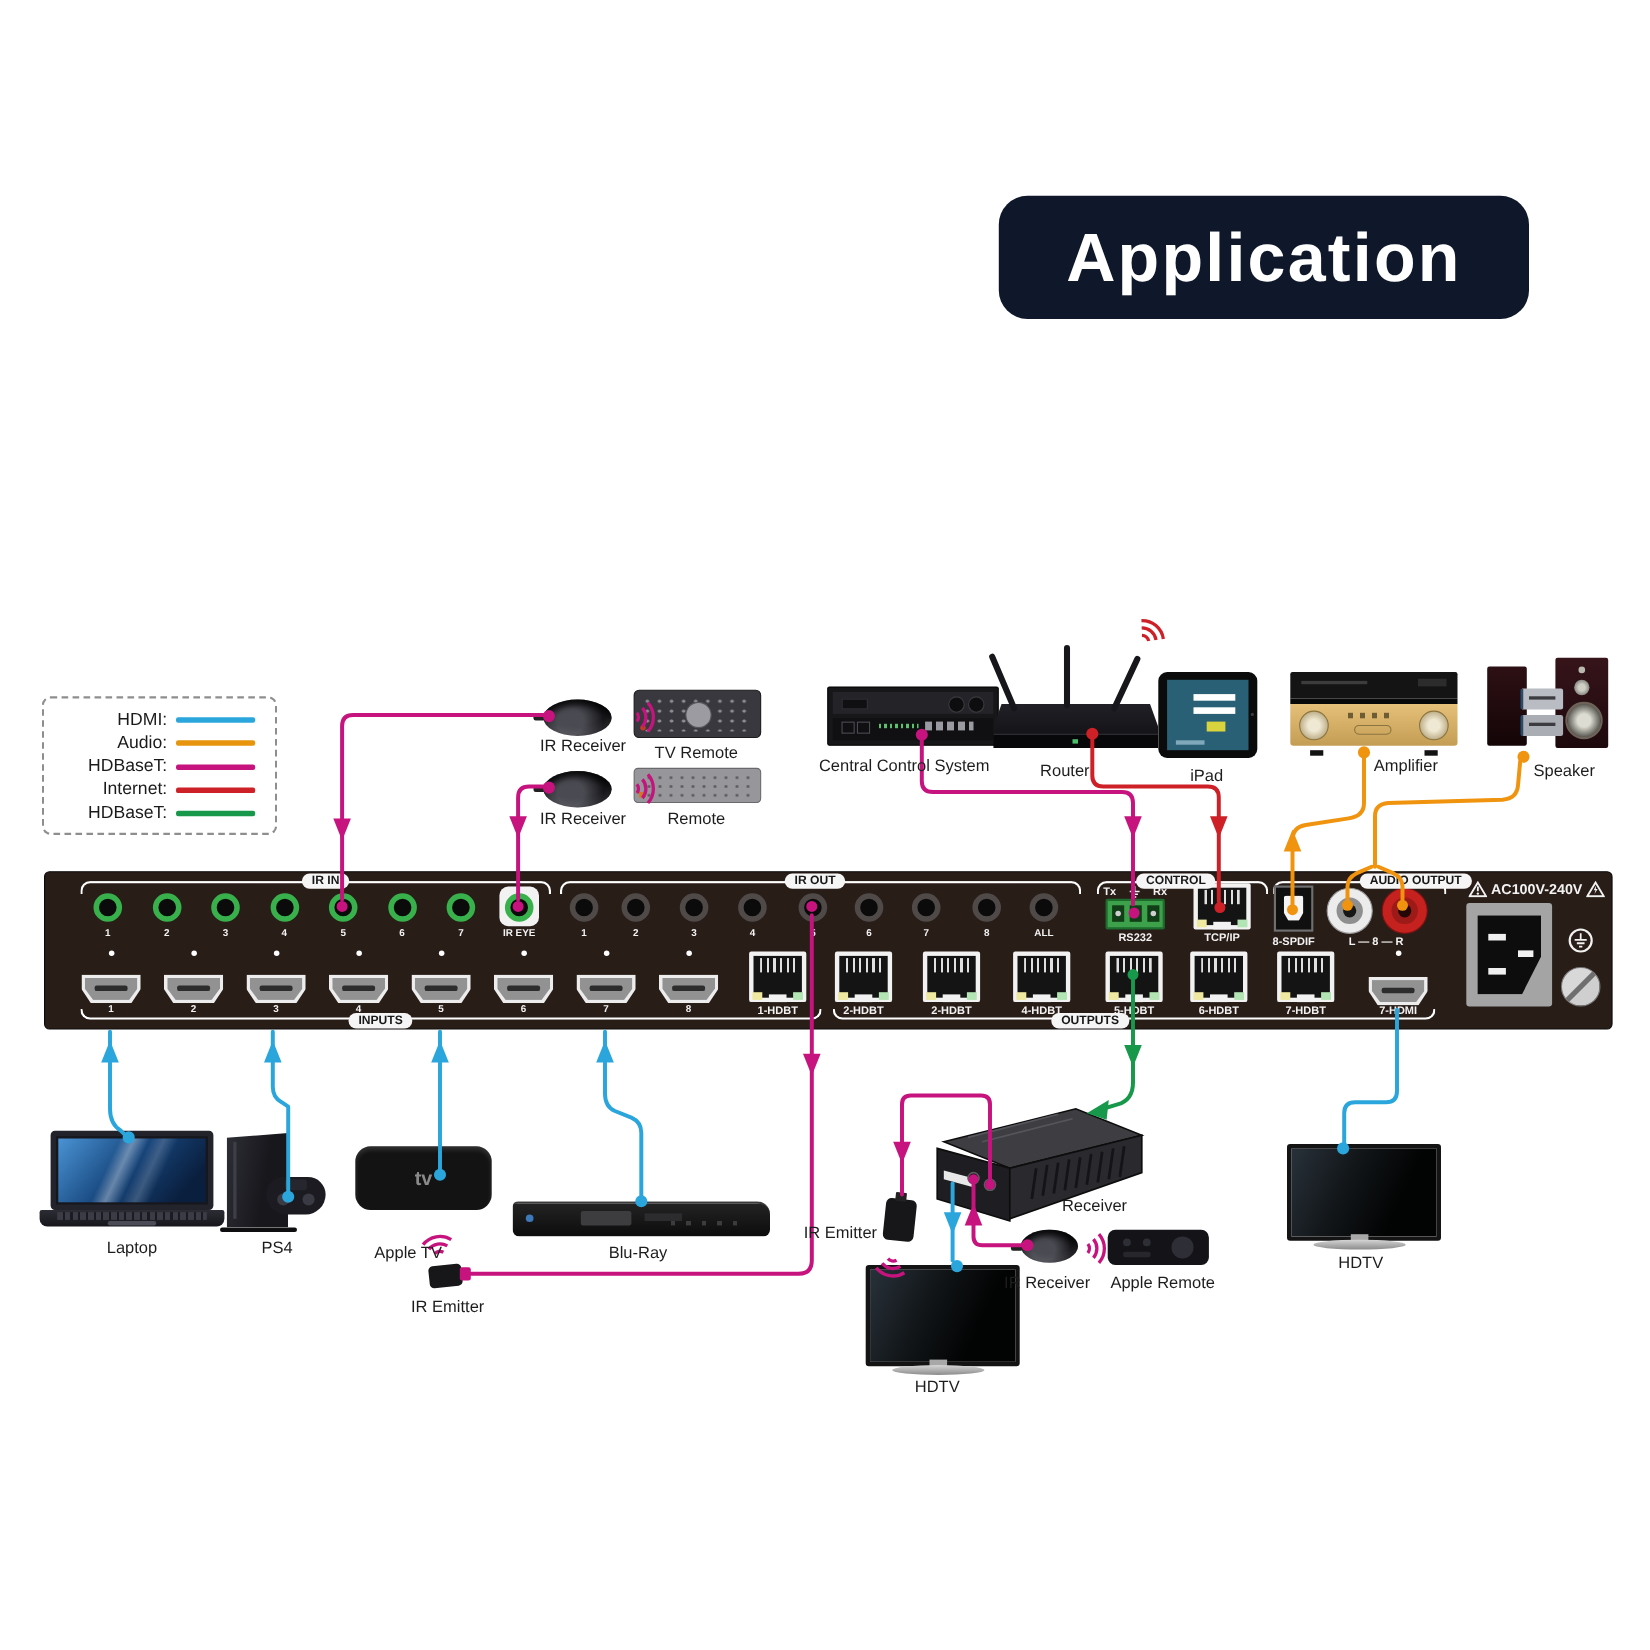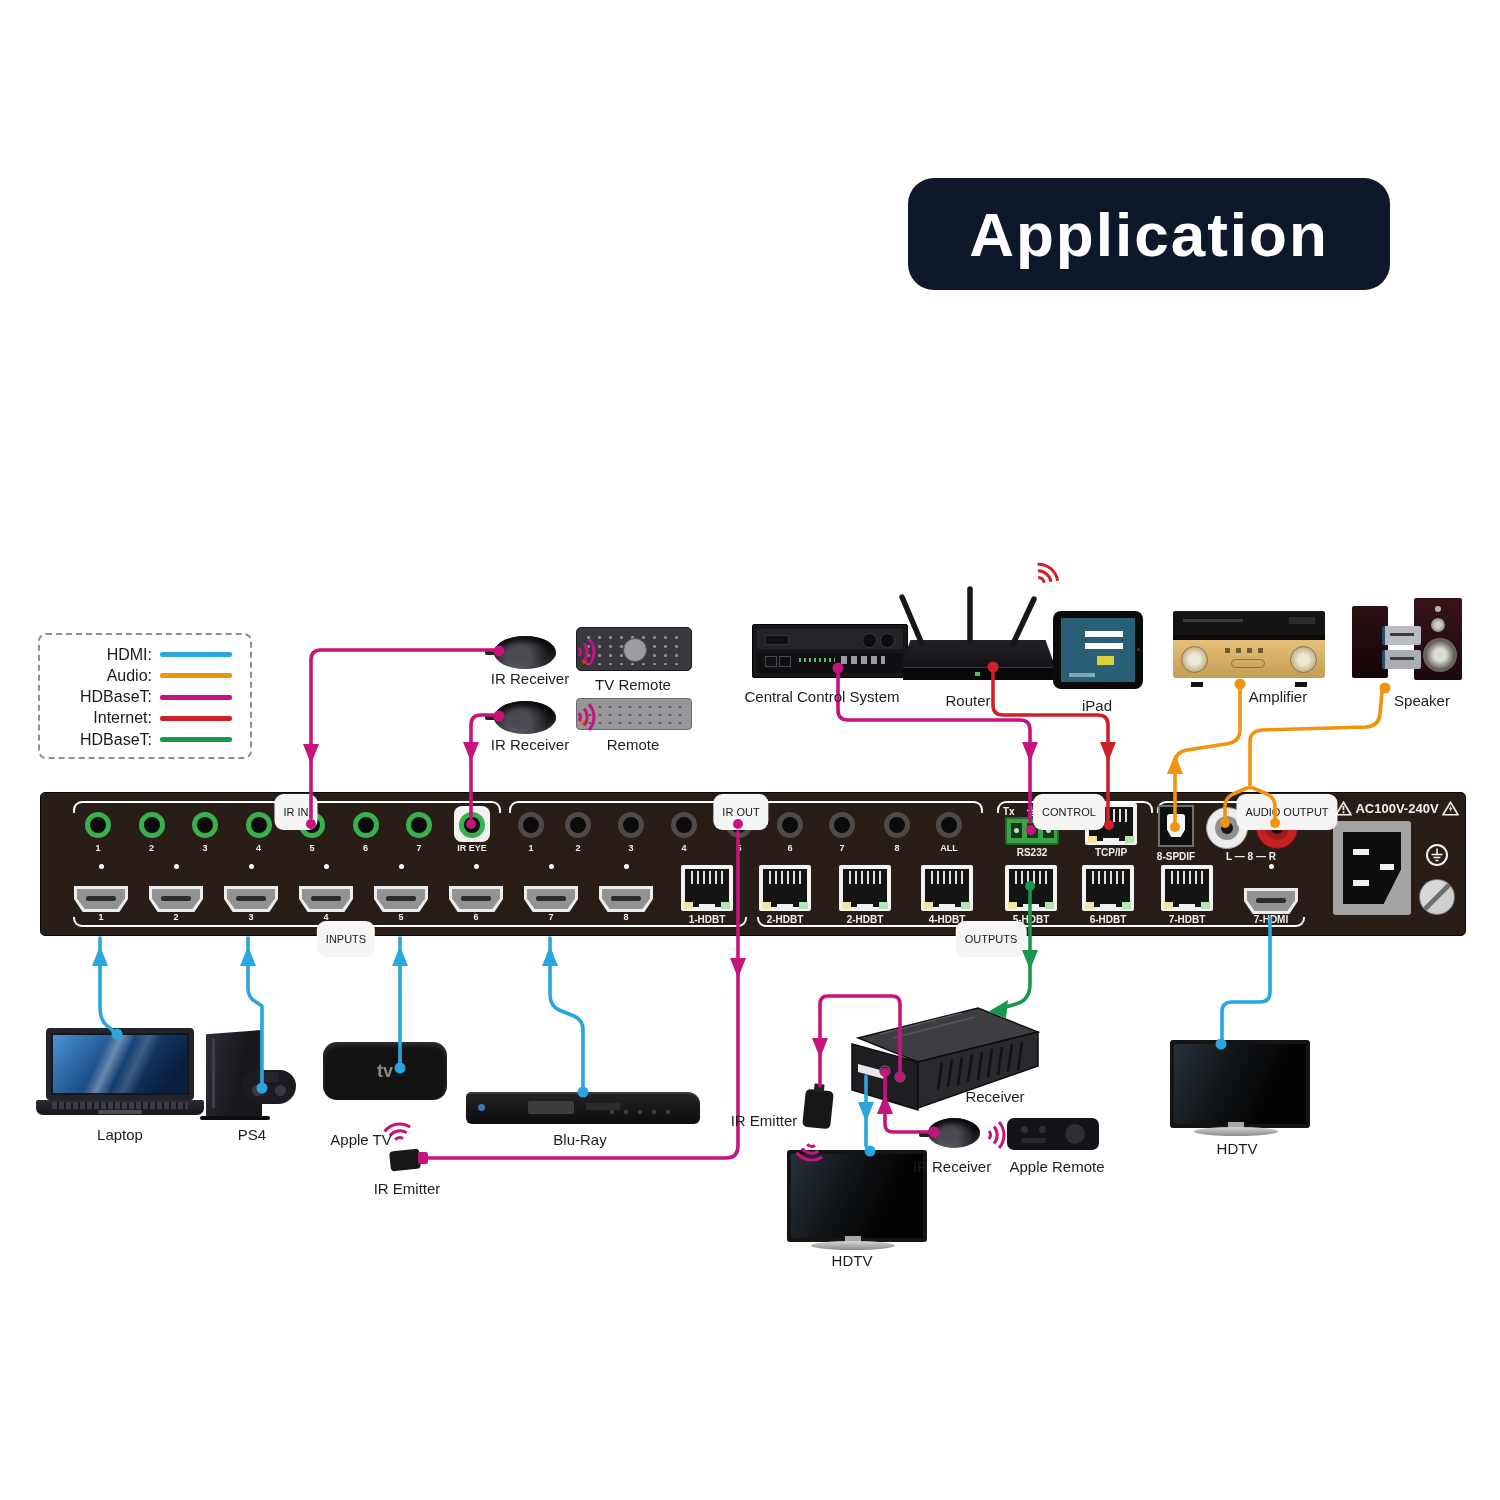--- a/index.html
+++ b/index.html
@@ -13,22 +13,22 @@
   #legend{position:absolute;left:38px;top:633px;width:214px;height:126px;border:2px dashed #8e8e8e;
           border-radius:8px;box-sizing:border-box;padding:10px 8px 8px 0;display:flex;flex-direction:column;justify-content:space-between}
   .lrow{display:flex;align-items:center;height:19px}
   .lrow .ltxt{width:112px;text-align:right;font-size:16px;color:#1a1a1a;margin-right:8px}
   .lrow .lbar{width:72px;height:5px;border-radius:2px}
   
   #panel{position:absolute;left:40px;top:792px;width:1426px;height:144px;background:#291d18;
          border-radius:5px;border:1px solid #0a0a0a;box-sizing:border-box;z-index:1}
   .brk-t{position:absolute;height:12px;border:2px solid #fff;border-bottom:none;border-radius:9px 9px 0 0;box-sizing:border-box}
   .brk-b{position:absolute;height:10px;border:2px solid #fff;border-top:none;border-radius:0 0 9px 9px;box-sizing:border-box}
-  .pill{position:absolute;background:#f5f5f5;color:#171717;font-size:11px;font-weight:normal;
-        padding:12px 9px;border-radius:9px;transform:translateX(-50%);white-space:nowrap;z-index:3}
+  .pill{position:absolute;background:#f5f5f5;color:#171717;font-size:11px;font-weight:bold;
+        padding:1px 9px;border-radius:9px;transform:translateX(-50%);white-space:nowrap;z-index:3}
   .jack{position:absolute;width:26px;height:26px;border-radius:50%;background:#0b0b0b;box-sizing:border-box}
   .jack.green{border:5px solid #38b04c}
   .jack.grey{border:5px solid #4f4a48}
   .eyeplate{position:absolute;width:36px;height:36px;background:#f2f2f2;border-radius:8px}
   .led{position:absolute;width:5px;height:5px;border-radius:50%;background:#fff}
   .plabel{position:absolute;font-weight:bold;color:#f2f2f2;text-align:center;transform:translateX(-50%);white-space:nowrap}
   .hport{position:absolute;width:54px;height:26px;background:#ededed;
          clip-path:polygon(0 0,100% 0,100% 50%,84% 100%,16% 100%,0 50%)}
   .hport .hin{position:absolute;left:3px;top:3px;right:3px;bottom:3px;background:#929292;
          clip-path:polygon(0 0,100% 0,100% 48%,84% 100%,16% 100%,0 48%)}
@@ -476,21 +476,21 @@
 <div class="dlabel" style="left:633px;top:676px">TV Remote</div>
 <div class="dlabel" style="left:530px;top:736px">IR Receiver</div>
 <div class="dlabel" style="left:633px;top:736px">Remote</div>
 <div class="dlabel" style="left:822px;top:688px">Central Control System</div>
 <div class="dlabel" style="left:968px;top:692px">Router</div>
 <div class="dlabel" style="left:1097px;top:697px">iPad</div>
 <div class="dlabel" style="left:1278px;top:688px">Amplifier</div>
 <div class="dlabel" style="left:1422px;top:692px">Speaker</div>
 <div class="dlabel" style="left:120px;top:1126px">Laptop</div>
 <div class="dlabel" style="left:252px;top:1126px">PS4</div>
-<div class="dlabel" style="left:361px;top:1131px">Apple TV</div>
+<div class="dlabel" style="left:371px;top:1131px">Apple TV</div>
 <div class="dlabel" style="left:407px;top:1180px">IR Emitter</div>
 <div class="dlabel" style="left:580px;top:1131px">Blu-Ray</div>
 <div class="dlabel" style="left:764px;top:1112px">IR Emitter</div>
 <div class="dlabel" style="left:995px;top:1088px">Receiver</div>
 <div class="dlabel" style="left:952px;top:1158px">IR Receiver</div>
 <div class="dlabel" style="left:1057px;top:1158px">Apple Remote</div>
 <div class="dlabel" style="left:852px;top:1252px">HDTV</div>
 <div class="dlabel" style="left:1237px;top:1140px">HDTV</div>
 
 <svg width="1500" height="1500" style="position:absolute;left:0;top:0;z-index:5;pointer-events:none">

